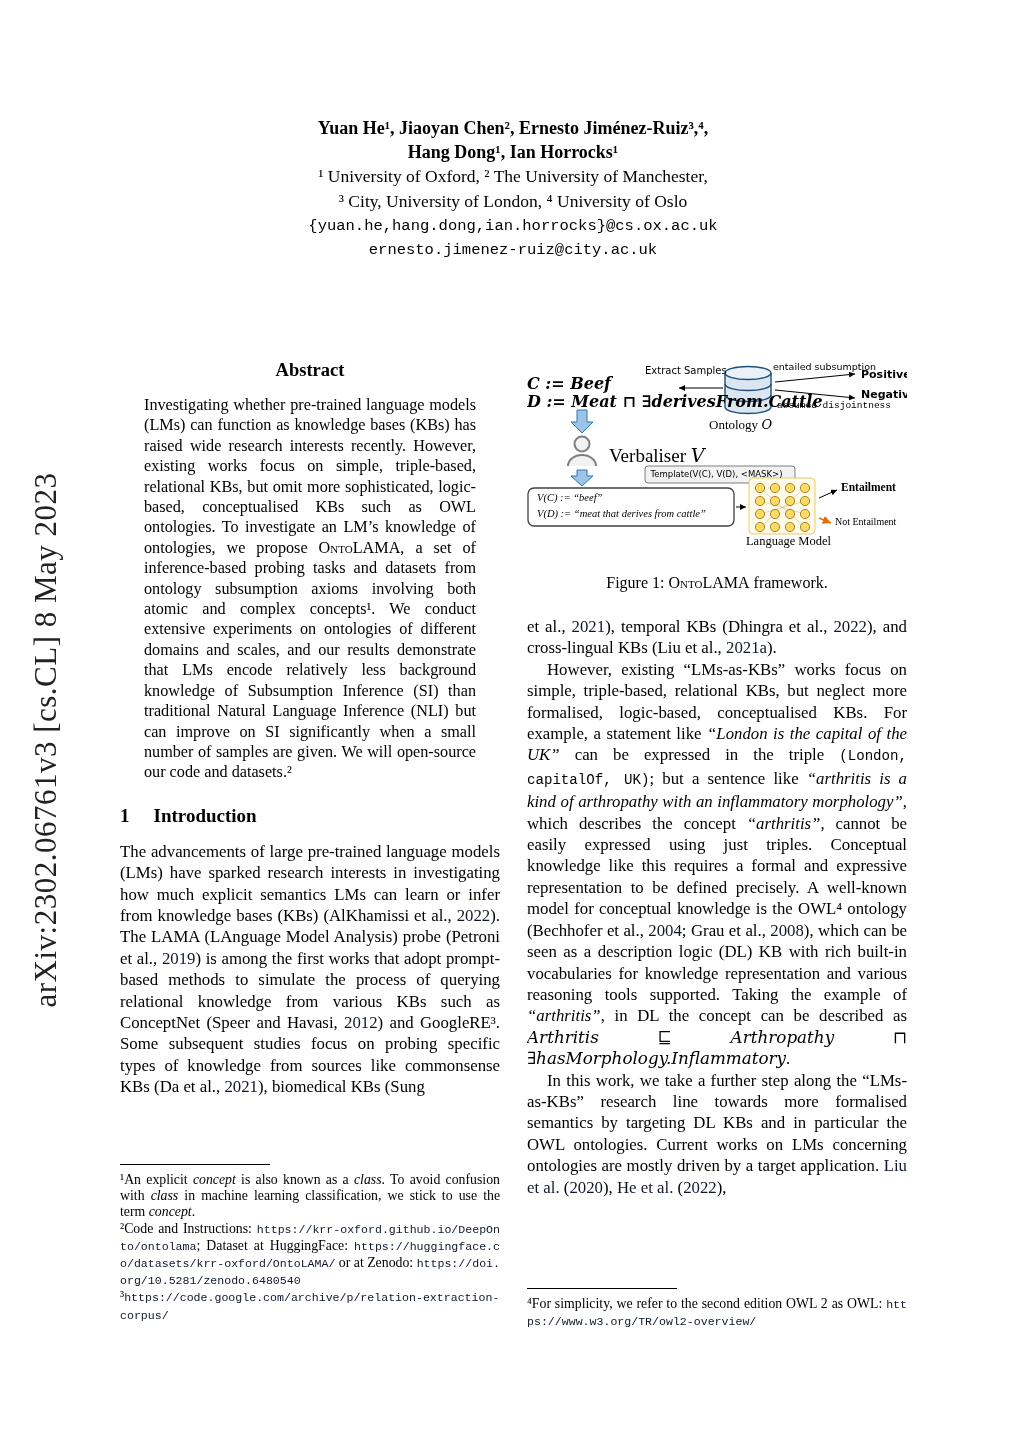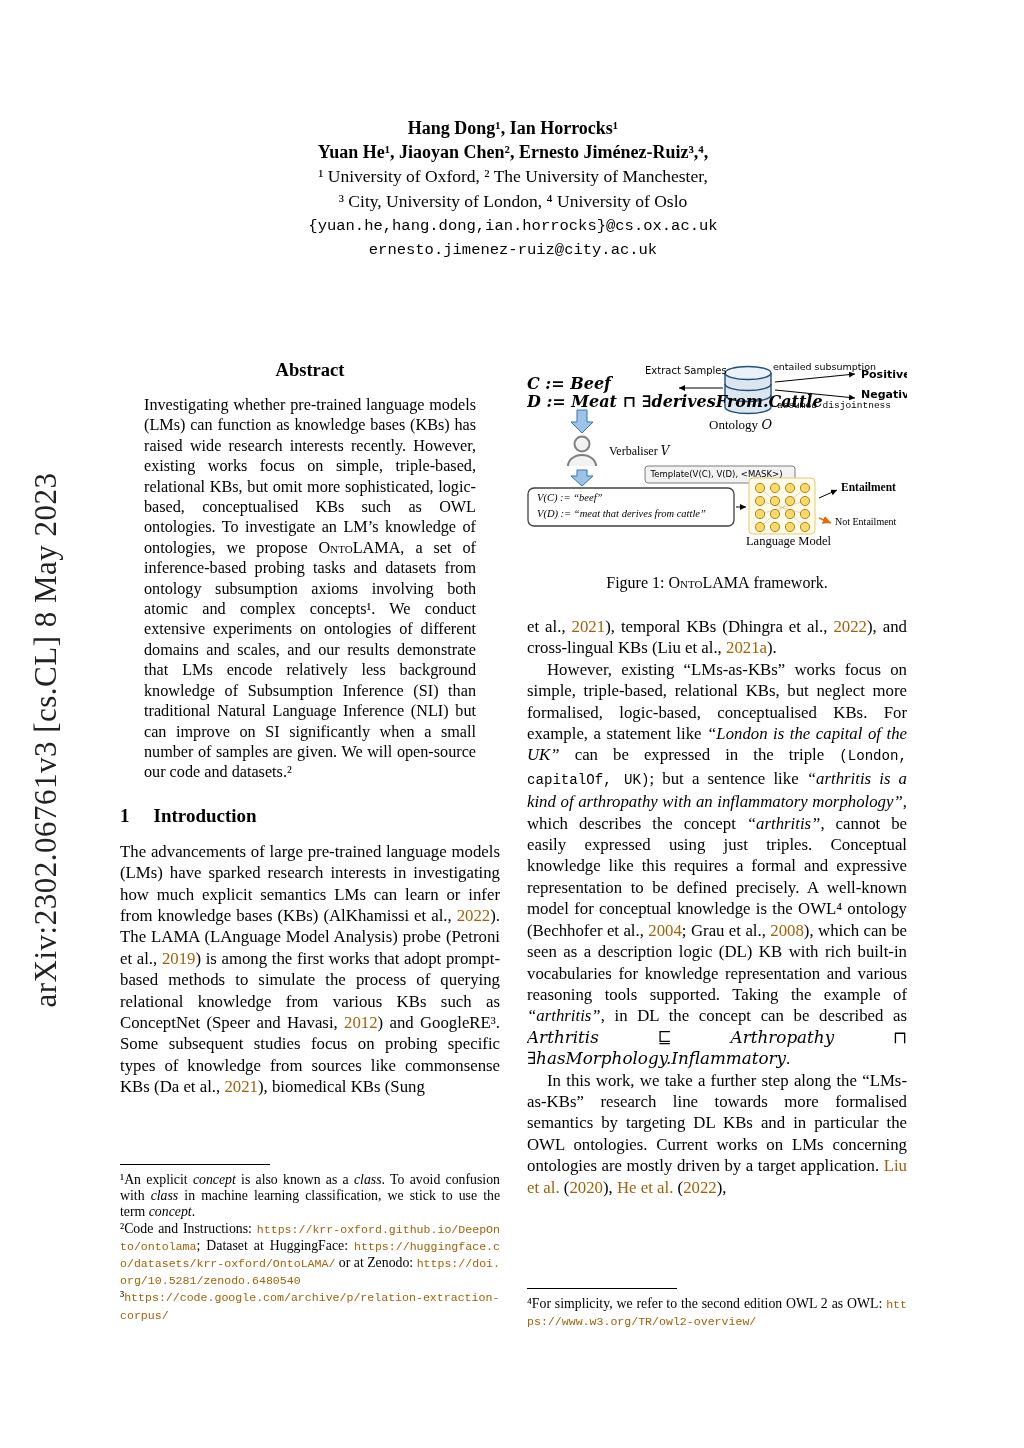--- a/index.html
+++ b/index.html
@@ -45,21 +45,21 @@
     text-align: justify;
   }
   .sec-head { font-size: 19px; font-weight: bold; margin: 22px 0 14px; }
   .sec-num  { display: inline-block; margin-right: 24px; }
 
   .body-par { font-size: 16.8px; line-height: 21.4px; text-align: justify; }
   .indent   { text-indent: 20px; }
 
   
   .seg-i   { font-style: italic; }
-  .seg-l   { color: #a16207; }
+  .seg-l   { color: #0f172a; }
   .seg-m   { font-family: "Liberation Mono", monospace; font-size: 0.84em; }
   .seg-sc  { font-variant: small-caps; }
   .seg-math{ font-style: italic; font-family: "DejaVu Serif", serif; }
   .seg-cal { font-style: italic; font-family: "DejaVu Serif", serif; }
   .fn .seg-m { word-break: break-all; }
 
   
   .footnotes-left  { position: absolute; left: 120px; top: 1164px; width: 380px; }
   .footnotes-right { position: absolute; left: 527px; top: 1288px; width: 380px; }
   .fn-rule { width: 150px; border-top: 1px solid #000; margin-bottom: 7px; }
@@ -73,38 +73,38 @@
   .fl { position: absolute; white-space: nowrap; }
   .fl-defc, .fl-defd { left: 0; font-size: 16px; font-weight: 600; font-style: italic; font-family: "DejaVu Serif", serif; }
   .fl-defc { top: 14px; }
   .fl-defd { top: 32px; }
   .fl-extract  { left: 118px; top: 5px;  font-size: 10px;  font-family: "DejaVu Sans", sans-serif; }
   .fl-entsub   { left: 246px; top: 1px;  font-size: 9.5px; font-family: "DejaVu Sans", sans-serif; }
   .fl-positive { left: 334px; top: 8px;  font-size: 11px; font-weight: bold; font-family: "DejaVu Sans", sans-serif; }
   .fl-disjoint { left: 250px; top: 40px; font-size: 9.5px; font-family: Liberation Mono, monospace; }
   .fl-negative { left: 334px; top: 28px; font-size: 11px; font-weight: bold; font-family: "DejaVu Sans", sans-serif; }
   .fl-ontology { left: 182px; top: 57px; font-size: 13px; }
-  .fl-verbaliser { left: 82px; top: 84px; font-size: 12px; }
+  .fl-verbaliser { left: 82px; top: 84px; font-size: 19px; }
   .fl-template { left: 118px; top: 109px; width: 143px; text-align: center; font-size: 8.5px; font-family: "DejaVu Sans", sans-serif; }
   .fl-vc { left: 10px; top: 132px; font-size: 10.5px; font-style: italic; }
   .fl-vd { left: 10px; top: 148px; font-size: 10.5px; font-style: italic; }
   .fl-entailment { left: 314px; top: 121px; font-size: 11.5px; font-weight: bold; }
   .fl-notent { left: 308px; top: 156px; font-size: 10px; }
   .fl-lm { left: 208px; top: 174px; width: 96px; text-align: right; font-size: 12.5px; }
 </style>
 </head>
 <body>
 
 <div class="page">
 
   <div class="arxiv-stamp">arXiv:2302.06761v3  [cs.CL]  8 May 2023</div>
 
   <header class="header">
+    <div class="author-line">Yuan He¹, Jiaoyan Chen², Ernesto Jiménez-Ruiz³,⁴,</div>
     <div class="author-line">Hang Dong¹, Ian Horrocks¹</div>
-    <div class="author-line">Yuan He¹, Jiaoyan Chen², Ernesto Jiménez-Ruiz³,⁴,</div>
     <div class="affil-line">¹ University of Oxford,  ² The University of Manchester,</div>
     <div class="affil-line">³ City, University of London,  ⁴ University of Oslo</div>
     <div class="email-line">{yuan.he,hang.dong,ian.horrocks}@cs.ox.ac.uk</div>
     <div class="email-line">ernesto.jimenez-ruiz@city.ac.uk</div>
   </header>
 
   <section class="col-left">
     <h2 class="abstract-head">Abstract</h2>
     <p class="abstract-body"><span>Investigating whether pre-trained language models (LMs) can function as knowledge bases (KBs) has raised wide research interests recently. However, existing works focus on simple, triple-based, relational KBs, but omit more sophisticated, logic-based, conceptualised KBs such as OWL ontologies. To investigate an LM’s knowledge of ontologies, we propose </span><span class="seg-sc">OntoLAMA</span><span>, a set of inference-based probing tasks and datasets from ontology subsumption axioms involving both atomic and complex concepts¹. We conduct extensive experiments on ontologies of different domains and scales, and our results demonstrate that LMs encode relatively less background knowledge of Subsumption Inference (SI) than traditional Natural Language Inference (NLI) but can improve on SI significantly when a small number of samples are given. We will open-source our code and datasets.²</span></p>
 

